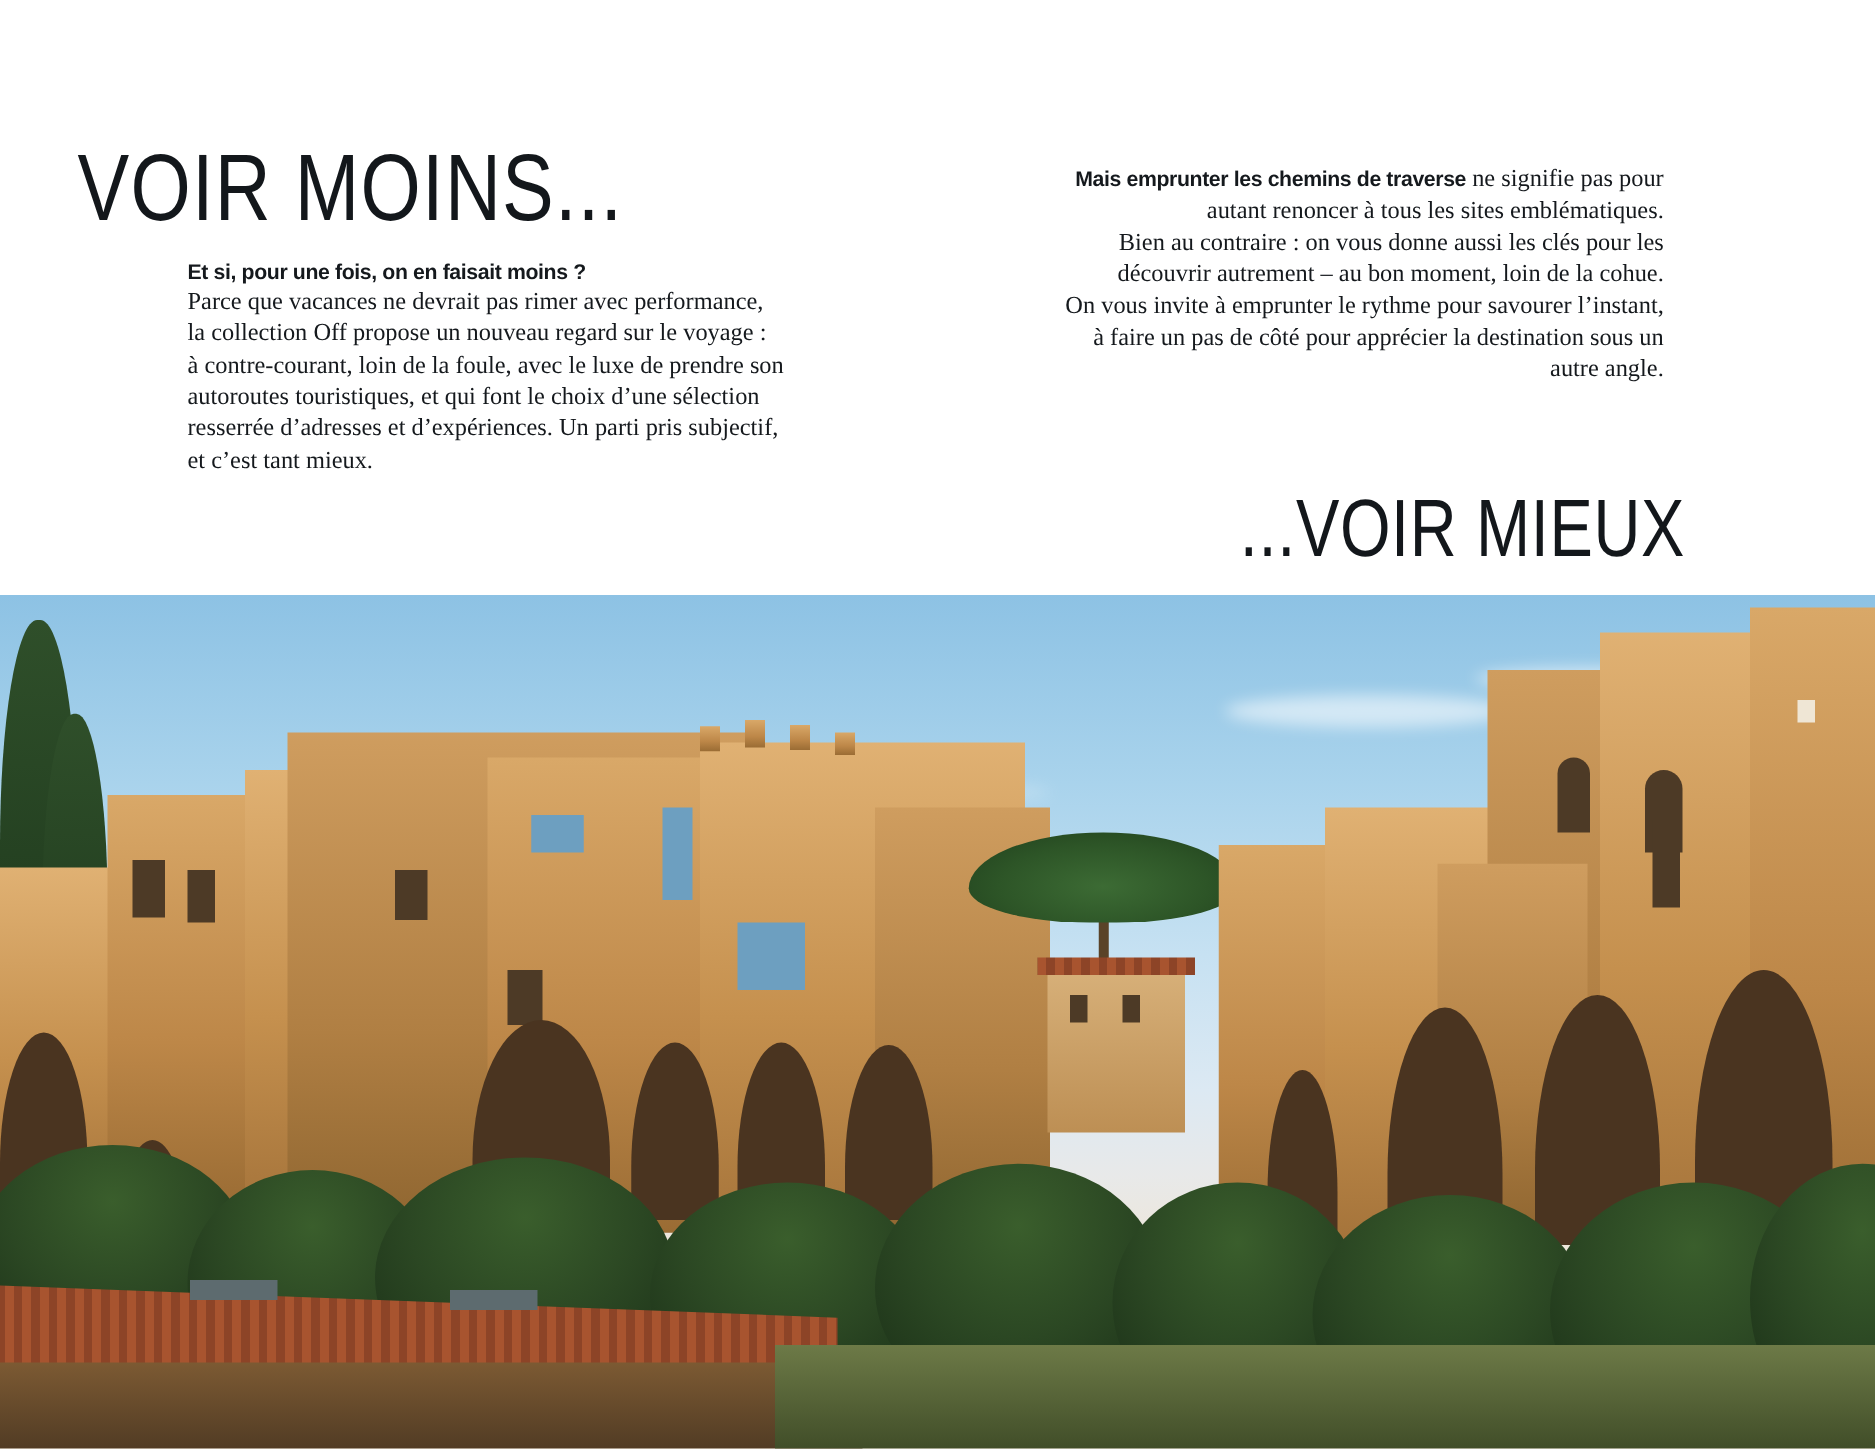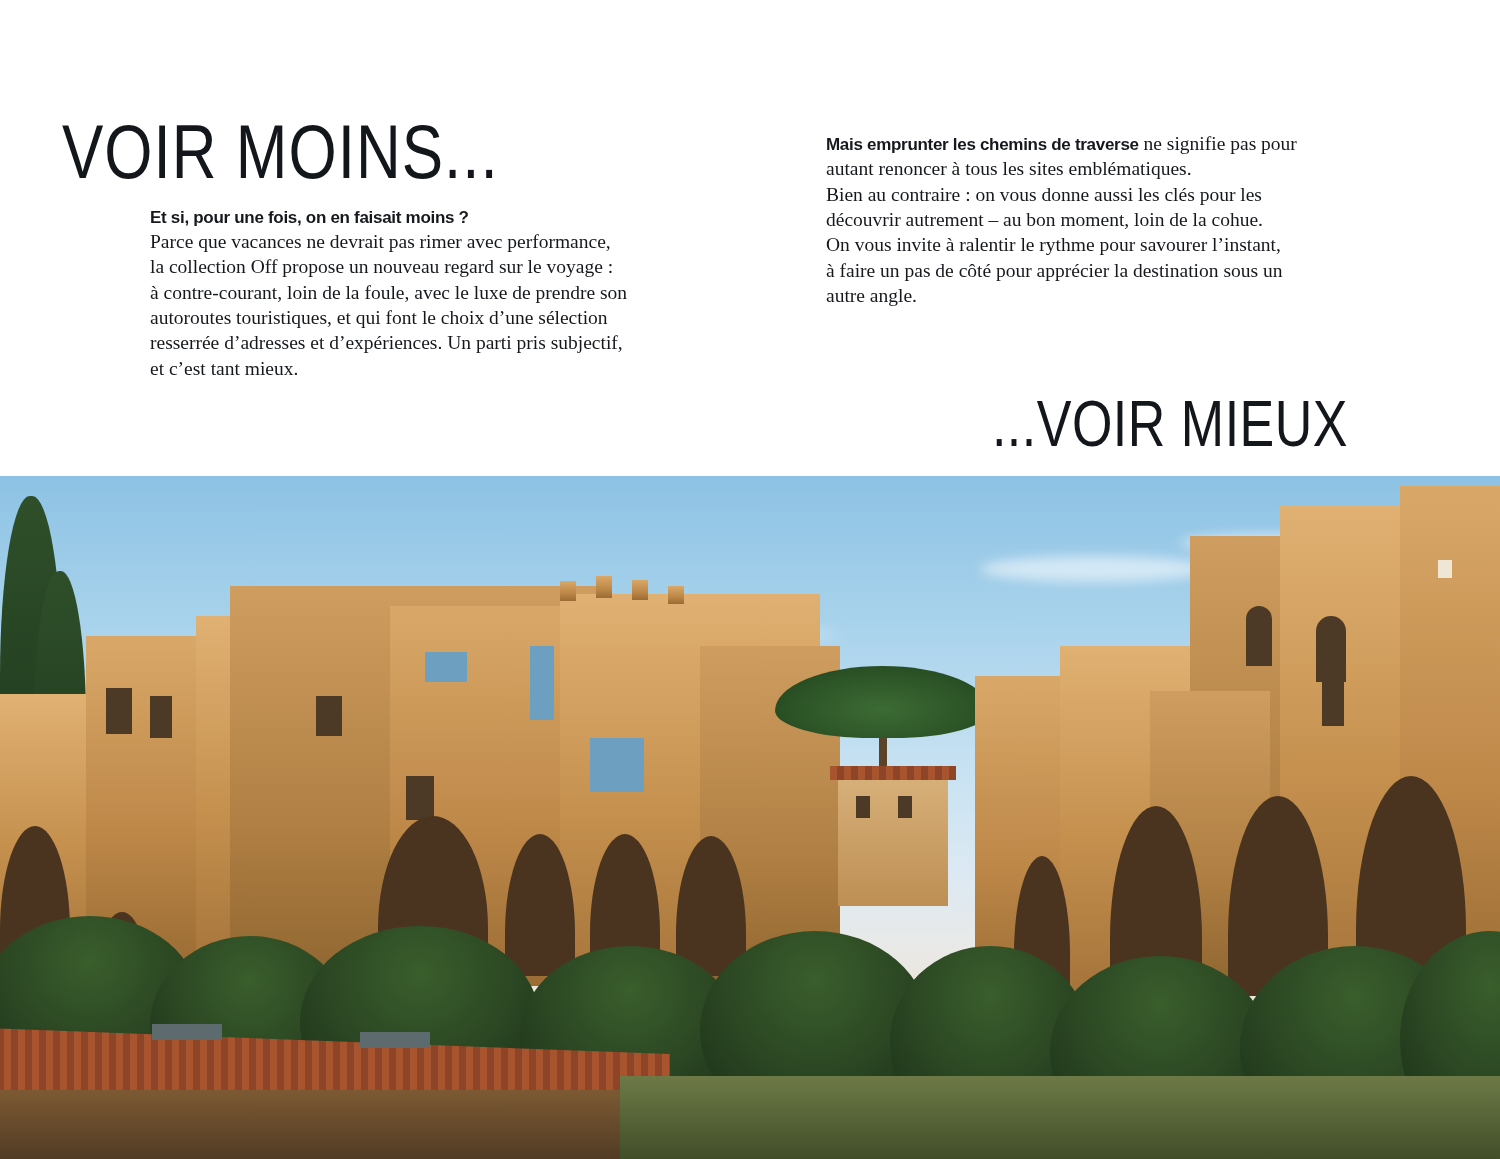--- a/index.html
+++ b/index.html
@@ -56,20 +56,21 @@
     color: #15191d;
   }
   .col-right {
     position: absolute;
     left: 826px;
     top: 131px;
     width: 505px;
     font-size: 19.5px;
     line-height: 1.30;
     color: #15191d;
+    text-align: right;
   }
   .lead {
     font-family: "Liberation Sans", sans-serif;
     font-weight: bold;
     font-size: 17px;
     letter-spacing: -0.3px;
   }
   .para { margin: 0; }
   .para + .para { margin-top: 0px; }
   .gap { height: 22px; }
@@ -161,21 +162,21 @@
     <p class="para">autoroutes touristiques, et qui font le choix d’une sélection</p>
     <p class="para">resserrée d’adresses et d’expériences. Un parti pris subjectif,</p>
     <p class="para">et c’est tant mieux.</p>
   </div>
 
   <div class="col-right">
     <p class="para"><span class="lead">Mais emprunter les chemins de traverse</span><span> ne signifie pas pour</span></p>
     <p class="para">autant renoncer à tous les sites emblématiques.</p>
     <p class="para">Bien au contraire : on vous donne aussi les clés pour les</p>
     <p class="para">découvrir autrement – au bon moment, loin de la cohue.</p>
-    <p class="para">On vous invite à ralentir le rythme pour savourer l’instant,</p>
+    <p class="para">On vous invite à emprunter le rythme pour savourer l’instant,</p>
     <p class="para">à faire un pas de côté pour apprécier la destination sous un</p>
     <p class="para">autre angle.</p>
     <div class="gap"></div>
   </div>
 
   <div class="headline-right">...VOIR MIEUX</div>
 
   <div class="photo">
     <div class="sky"></div>
 

